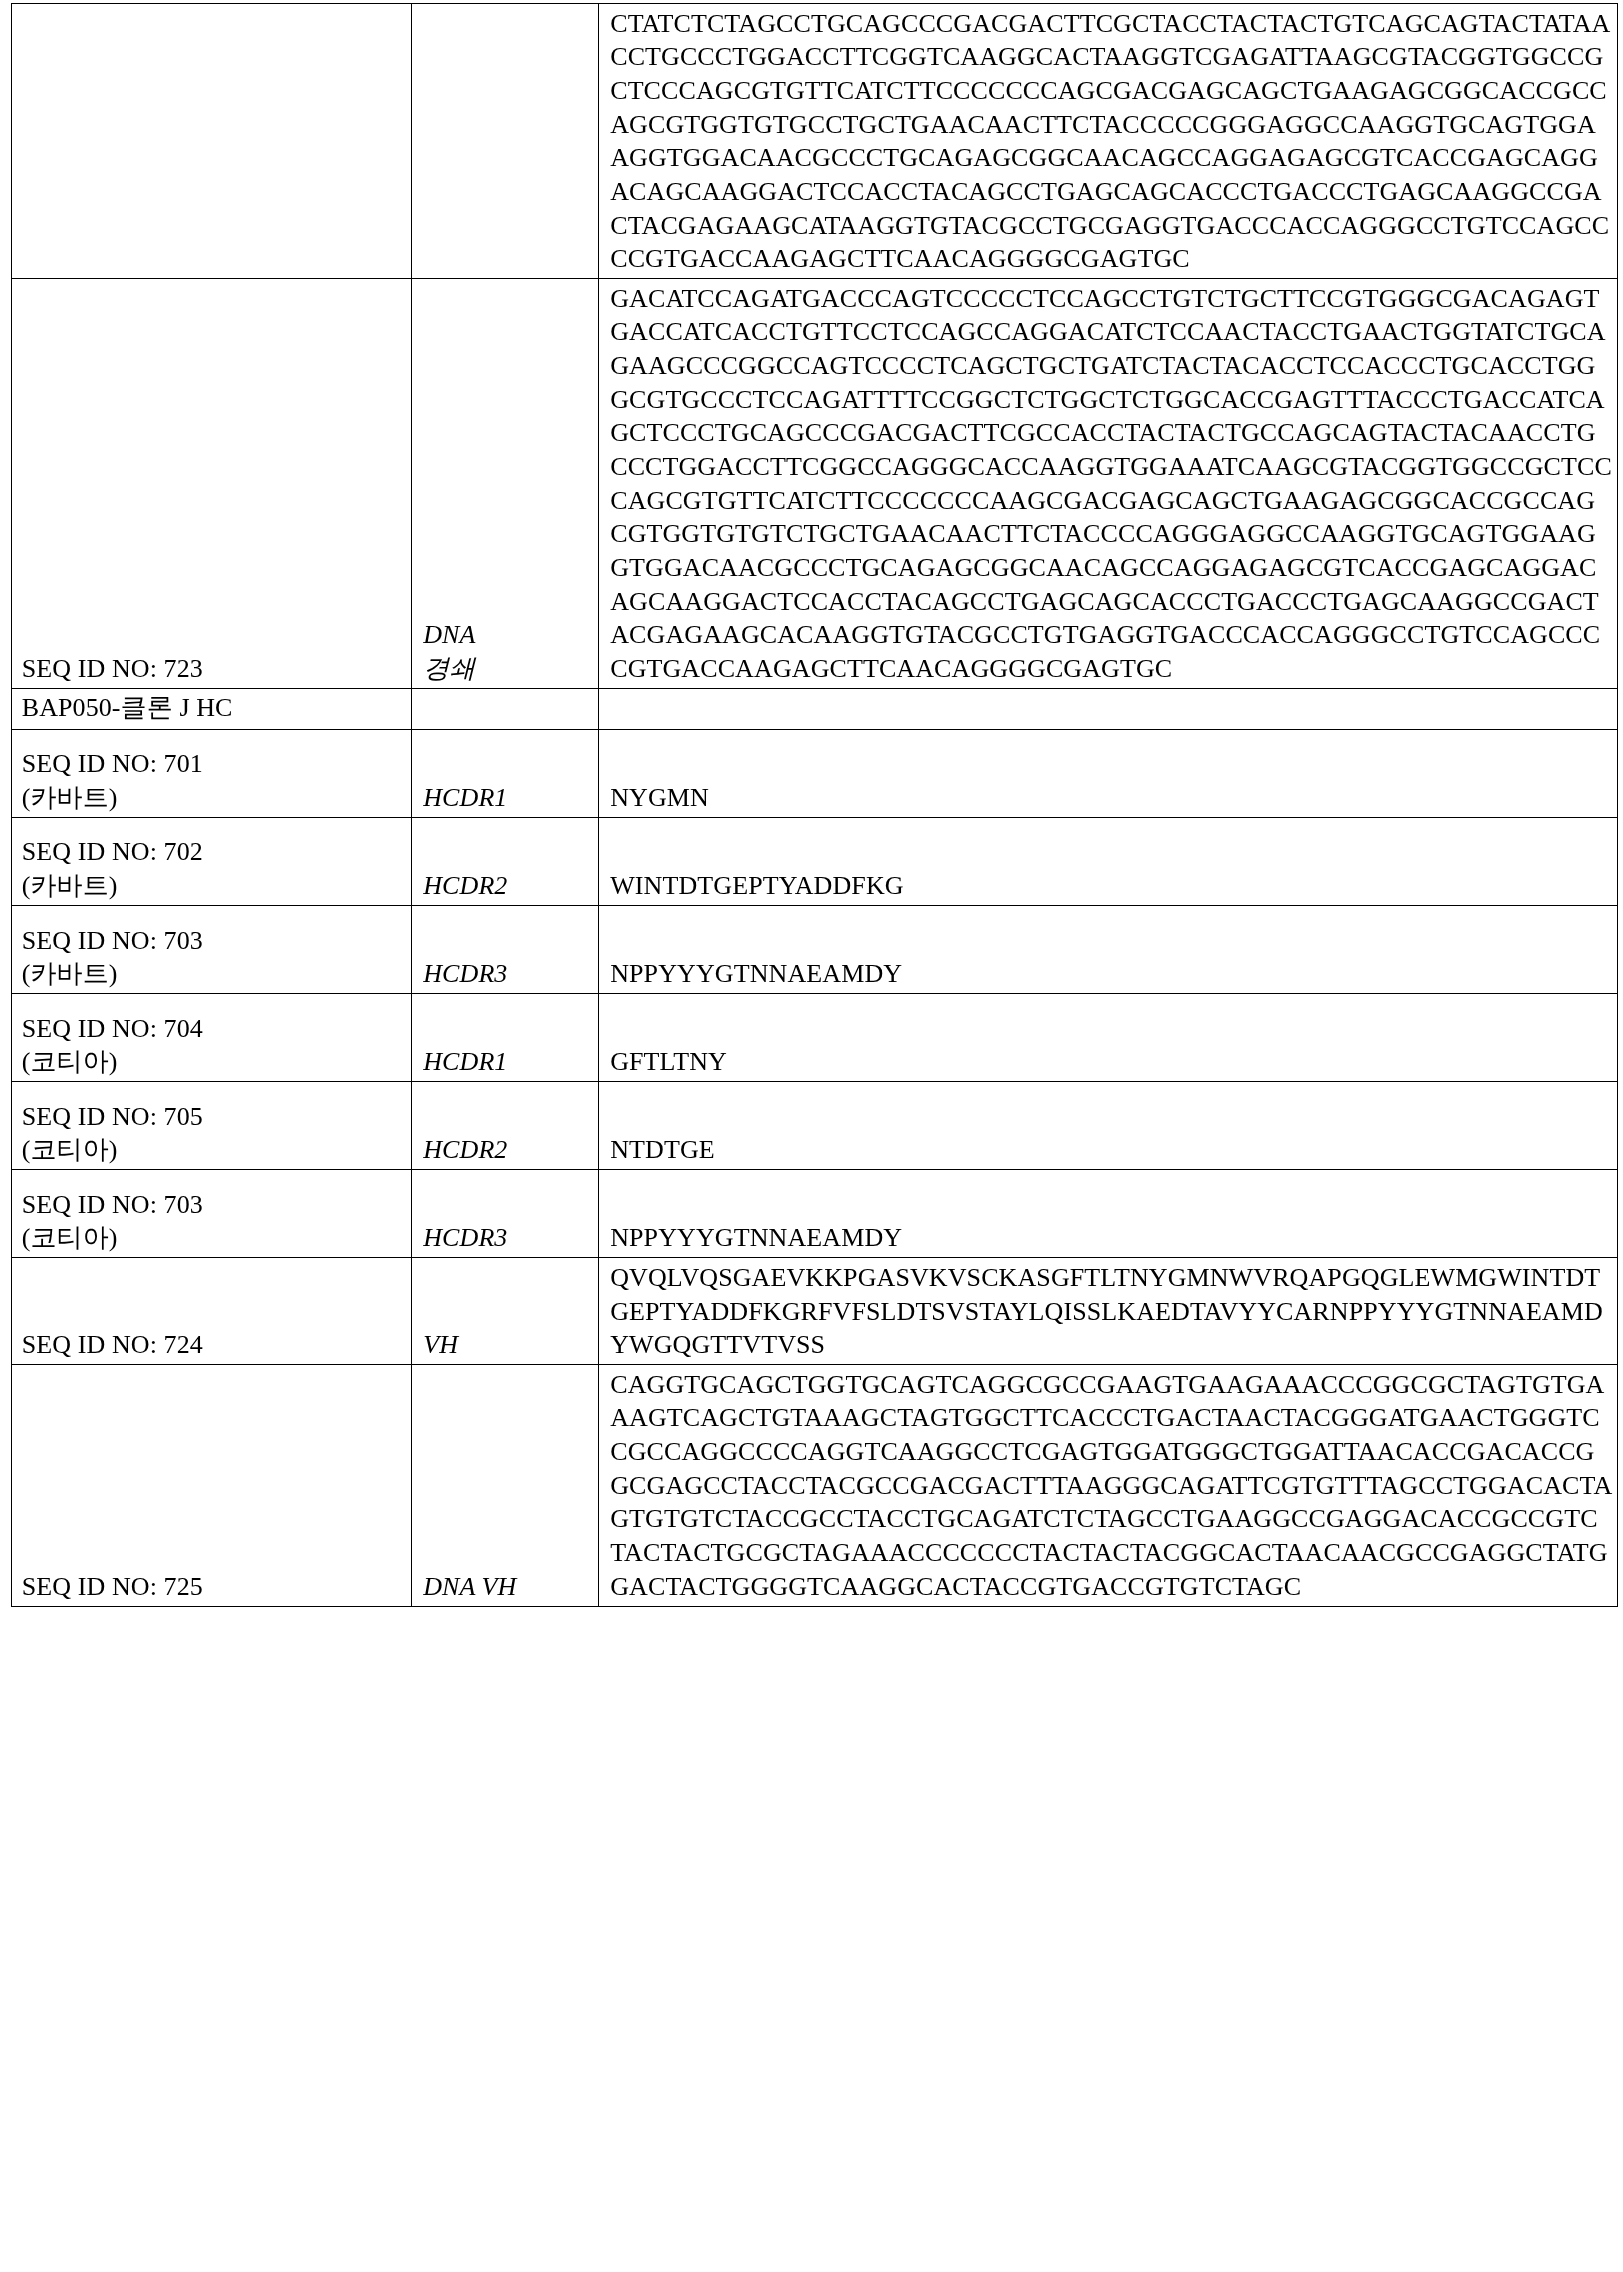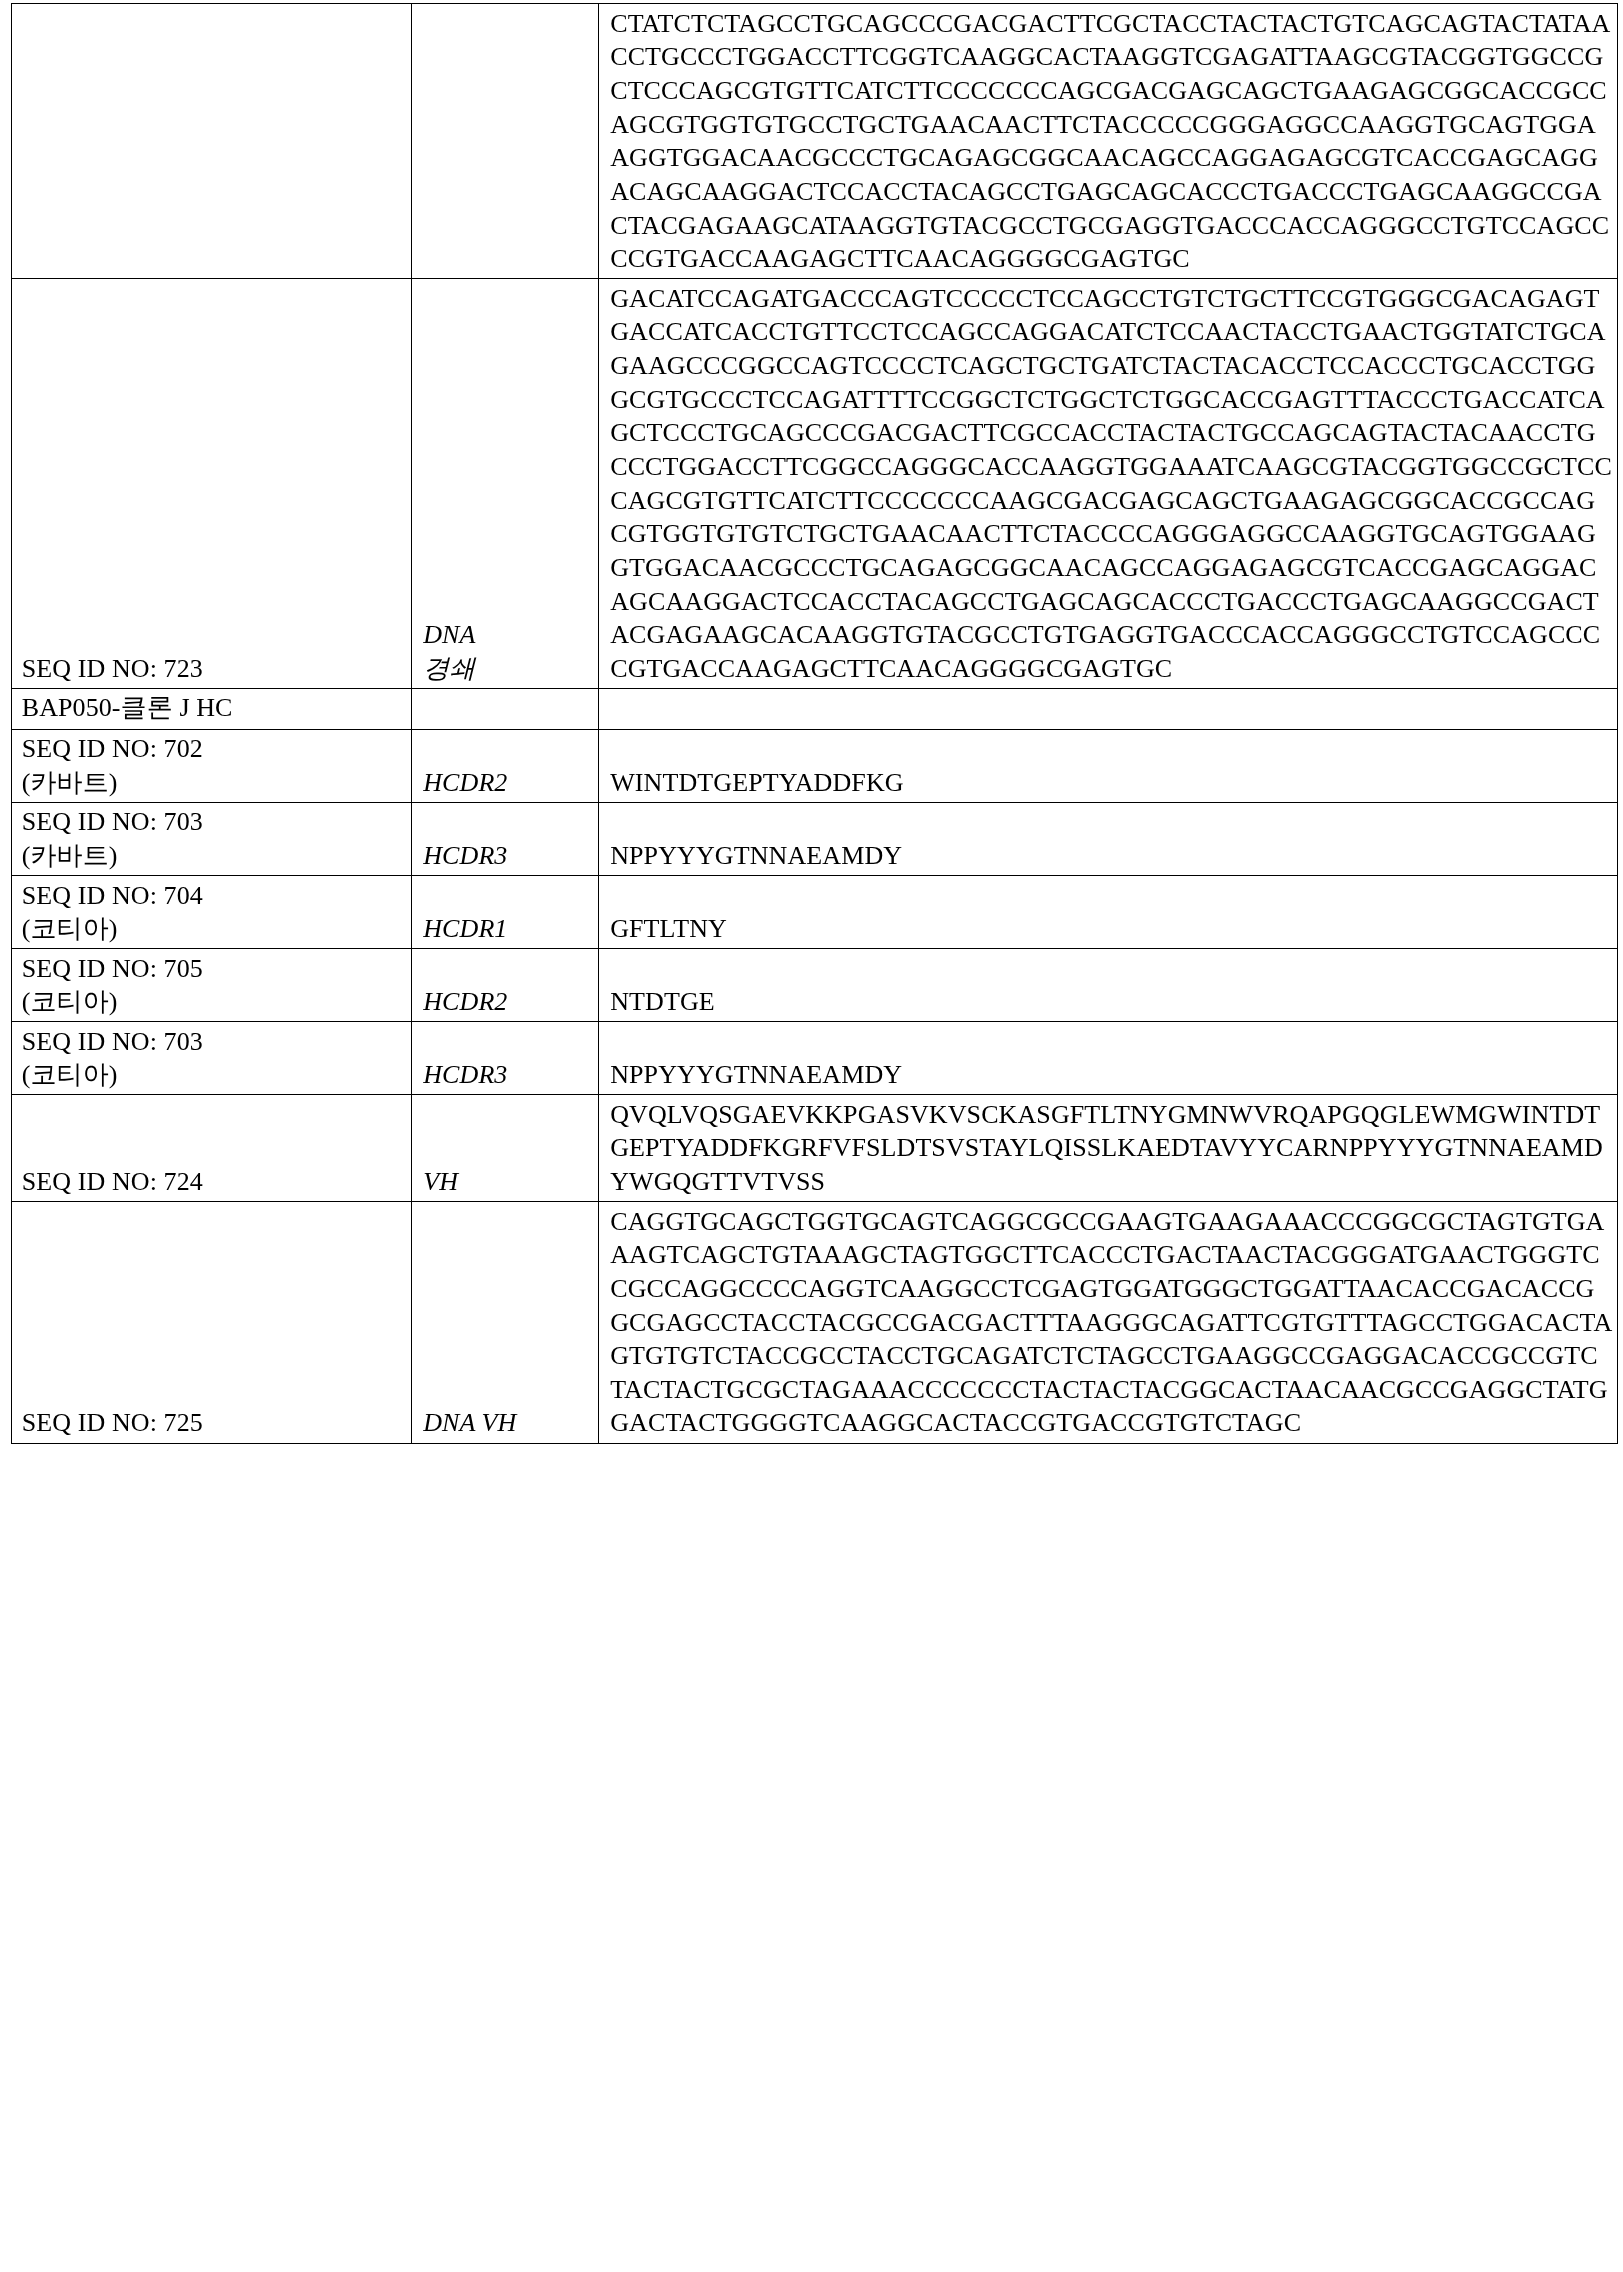--- a/index.html
+++ b/index.html
@@ -35,20 +35,21 @@
     line-height: 1.295;
     letter-spacing: 0.1px;
   }
   col.c-id    { width: 400px; }
   col.c-type  { width: 187px; }
   col.c-seq   { width: 1019px; }
 
   .cell-id {
     padding: 2.4px 0 2.4px 9.5px;
     white-space: pre-line;
+    margin-top: 15px;
   }
   .cell-type {
     padding: 2.4px 0 2.4px 11px;
     white-space: pre-line;
     font-style: italic;
   }
   .cell-seq {
     padding: 2.4px 4.7px 2.4px 11px;
     word-break: break-all;
     overflow-wrap: anywhere;
@@ -107,20 +108,32 @@
           <div class="bold-head">BAP050-클론 J HC</div>
         </td>
         <td class="v-mid">
           <div class="empty-cell">&nbsp;</div>
         </td>
         <td class="v-mid">
           <div class="empty-cell">&nbsp;</div>
         </td>
       </tr>
 
+      <tr>
+        <td class="v-top">
+          <div class="cell-id">SEQ ID NO: 701
+(카바트)</div>
+        </td>
+        <td class="v-bottom">
+          <div class="cell-type">HCDR1</div>
+        </td>
+        <td class="v-bottom">
+          <div class="cell-seq">NYGMN</div>
+        </td>
+      </tr>
 
       <tr>
         <td class="v-top">
           <div class="cell-id">SEQ ID NO: 702
 (카바트)</div>
         </td>
         <td class="v-bottom">
           <div class="cell-type">HCDR2</div>
         </td>
         <td class="v-bottom">

